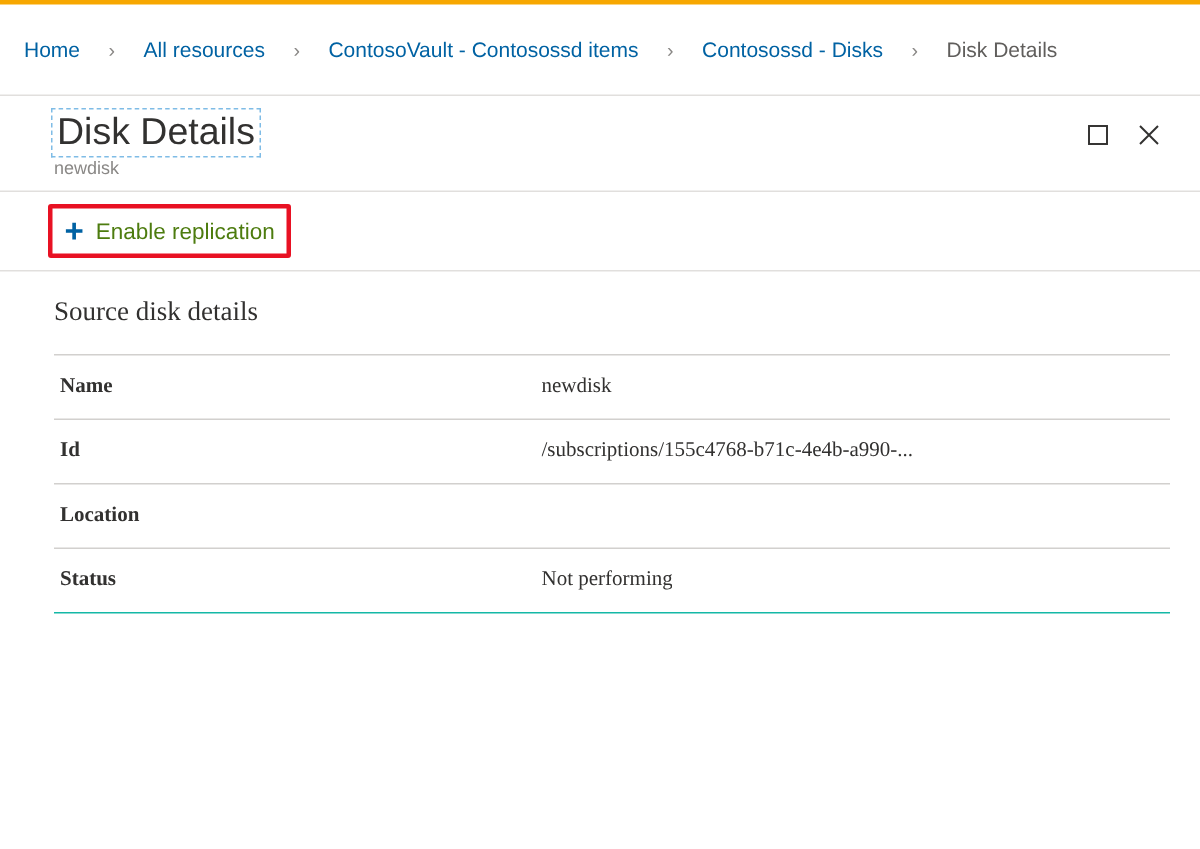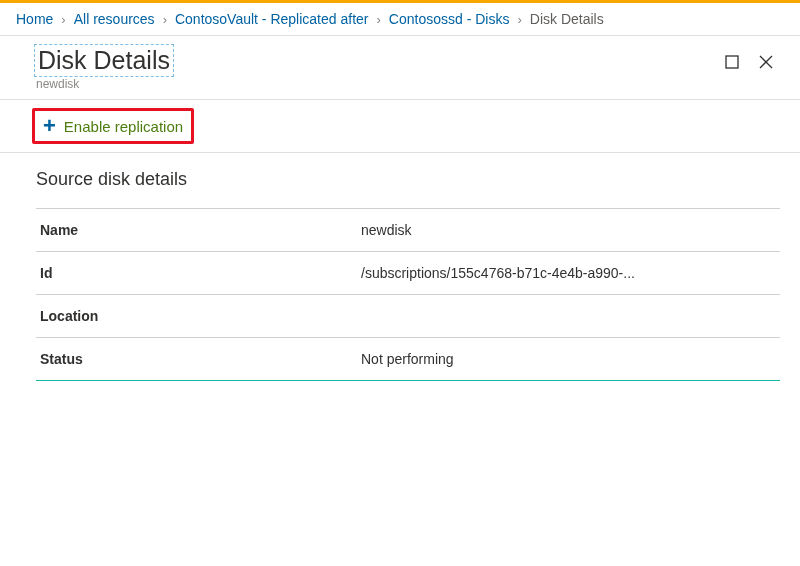--- a/index.html
+++ b/index.html
@@ -9,22 +9,22 @@
       color: #323130;
       background: #fff;
       width: 800px;
       height: 566px;
       overflow: hidden;
     }
     .top-accent { height: 3px; background: #f7a700; }
     .breadcrumb {
       display: flex;
       align-items: center;
-      padding: 8px 16px;
-      gap: 6px;
+      padding: 22px 16px;
+      gap: 17px;
       border-bottom: 1px solid #e1dfdd;
       font-size: 14px;
       overflow: hidden;
       white-space: nowrap;
     }
     .crumb-link { color: #0062a3; cursor: pointer; }
     .crumb-sep { color: #8a8886; font-size: 13px; padding: 0 2px; }
     .crumb-current { color: #605e5c; }
     .blade-header {
       display: flex;
@@ -65,21 +65,21 @@
       display: inline-flex;
       align-items: center;
       gap: 8px;
       padding: 4px 8px;
       cursor: pointer;
       border: 3px solid #e81123;
       border-radius: 2px;
     }
     .plus-icon { color: #0062a3; font-size: 22px; font-weight: 700; line-height: 1; }
     .enable-label { color: #4d7c0f; font-size: 15px; }
-    .content { padding: 16px 20px 0 36px; }
+    .content { padding: 16px 20px 0 36px; font-family: Liberation Serif, serif; }
     .section-title {
       font-size: 18px;
       font-weight: 400;
       color: #323130;
       margin-bottom: 18px;
     }
     .kv-table { width: 100%; }
     .kv-row {
       display: flex;
       padding: 13px 4px;
@@ -109,21 +109,21 @@
 </head>
 <body>
 
 <div class="top-accent"></div>
 
 <nav class="breadcrumb">
   <span class="crumb-link">Home</span>
   <span class="crumb-sep">›</span>
   <span class="crumb-link">All resources</span>
   <span class="crumb-sep">›</span>
-  <span class="crumb-link">ContosoVault - Replicated after</span>
+  <span class="crumb-link">ContosoVault - Contosossd items</span>
   <span class="crumb-sep">›</span>
   <span class="crumb-link">Contosossd - Disks</span>
   <span class="crumb-sep">›</span>
   <span class="crumb-current">Disk Details</span>
 </nav>
 
 <div class="blade-header">
   <div class="blade-title-wrap">
     <div class="blade-title">Disk Details</div>
     <div class="blade-subtitle">newdisk</div>

